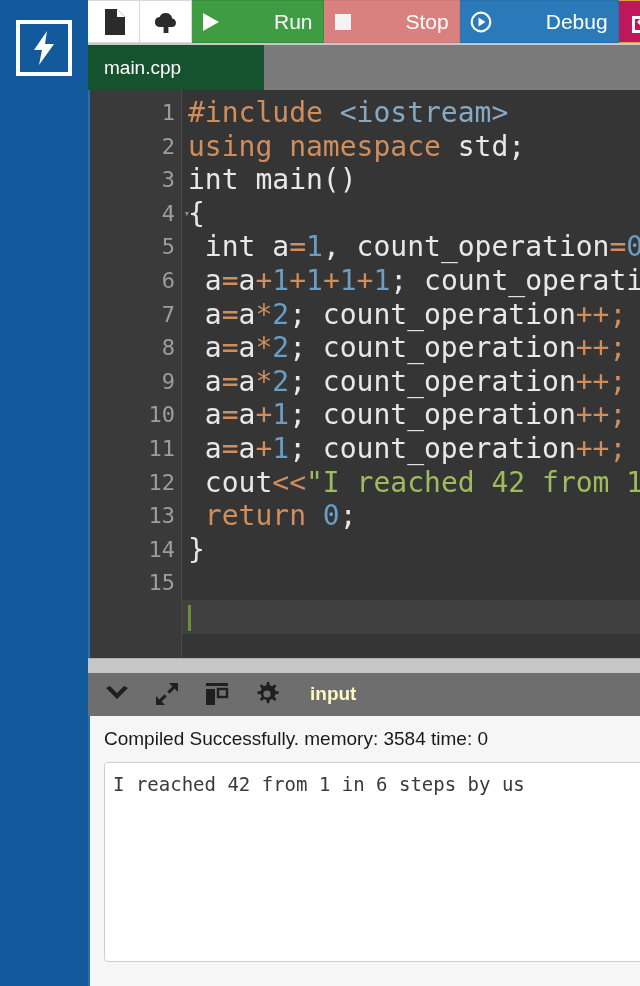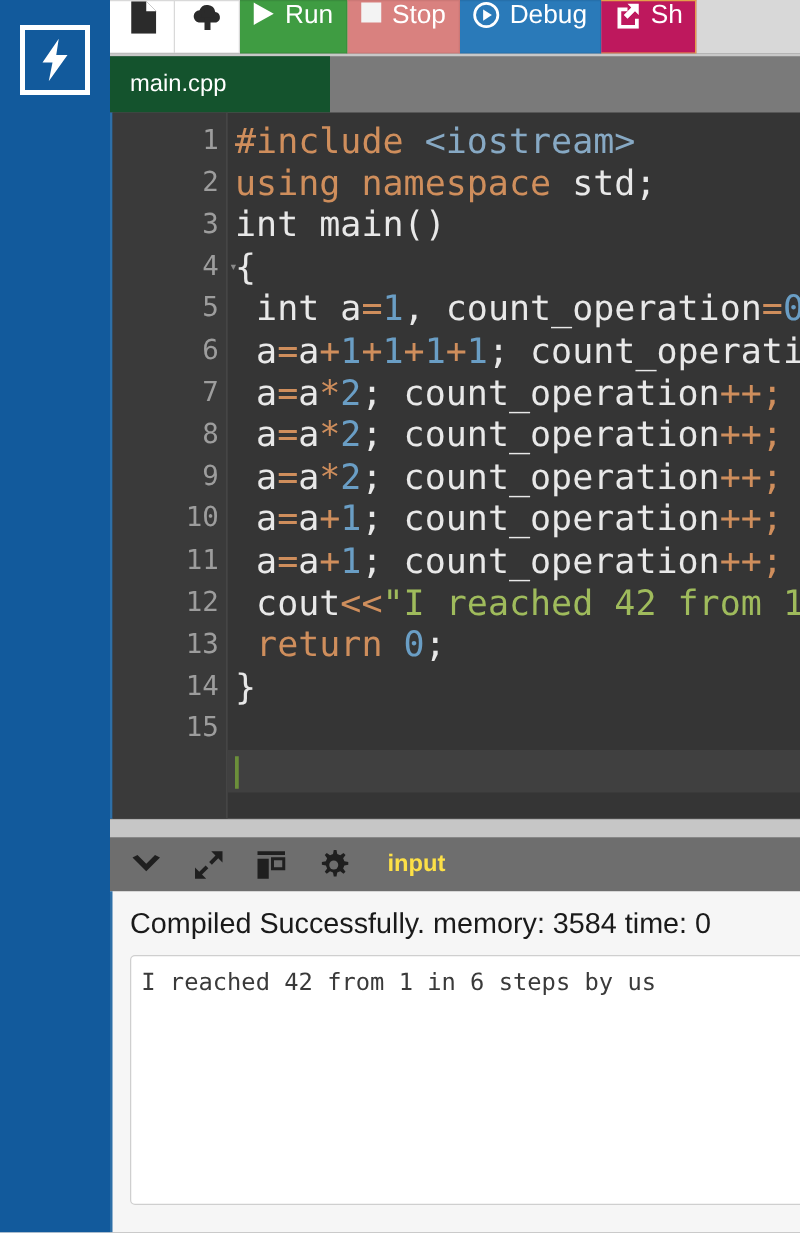--- a/index.html
+++ b/index.html
@@ -52,30 +52,31 @@
     height: 43px;
     min-height: 43px;
     background: #d8d8d8;
     display: flex;
     align-items: stretch;
     overflow: hidden;
     white-space: nowrap;
   }
   .tb-btn {
     display: flex;
-    align-items: flex-start;
+    align-items: center;
     justify-content: center;
     border: 1px solid rgba(0,0,0,0.15);
     border-left: none;
     padding: 0 10px;
     font-size: 21px;
     color: #ffffff;
     cursor: pointer;
     flex: 0 0 auto;
     line-height: 1;
+    gap: 46px;
   }
   .tb-btn.icon-only { background: #ffffff; color: #222; width: 52px; padding: 0; }
   .tb-btn.run   { background: #3f9c42; border-color:#3a8c3d; }
   .tb-btn.debug { background: #2a7ab9; border-color:#2670ab; }
   .tb-btn.stop  { background: #d9817f; border-color:#cc7876; }
   .tb-btn.share { background: #be185d; border-color:#e3a04a; }
   .tb-btn .lbl { margin-left: 8px; font-size: 21px; font-weight: 400; }
   .tb-ico { display: inline-flex; align-items: center; }
   .tb-ico svg { display: block; }
 
@@ -180,36 +181,36 @@
     gap: 0px;
     padding-left: 4px;
   }
   .cbtn {
     width: 50px; height: 43px;
     display: flex; align-items: center; justify-content: center;
     cursor: pointer;
   }
   .cbtn svg { display: block; }
   .console-title {
-    color: #fde047;
+    color: #fef9c3;
     font-size: 19px;
     font-weight: bold;
     margin-left: 18px;
   }
 
   
   .console {
     flex: 1 1 auto;
     background: #f6f6f6;
     border-left: 2px solid #2c6fa8;
     padding: 12px 0 0 14px;
     overflow: hidden;
   }
   .status-line {
-    font-size: 23px;
+    font-size: 19px;
     color: #1a1a1a;
     white-space: nowrap;
     margin-bottom: 12px;
   }
   .out-box {
     background: #ffffff;
     border: 1px solid #cfcfcf;
     border-radius: 4px;
     height: 200px;
     margin-right: -40px;

